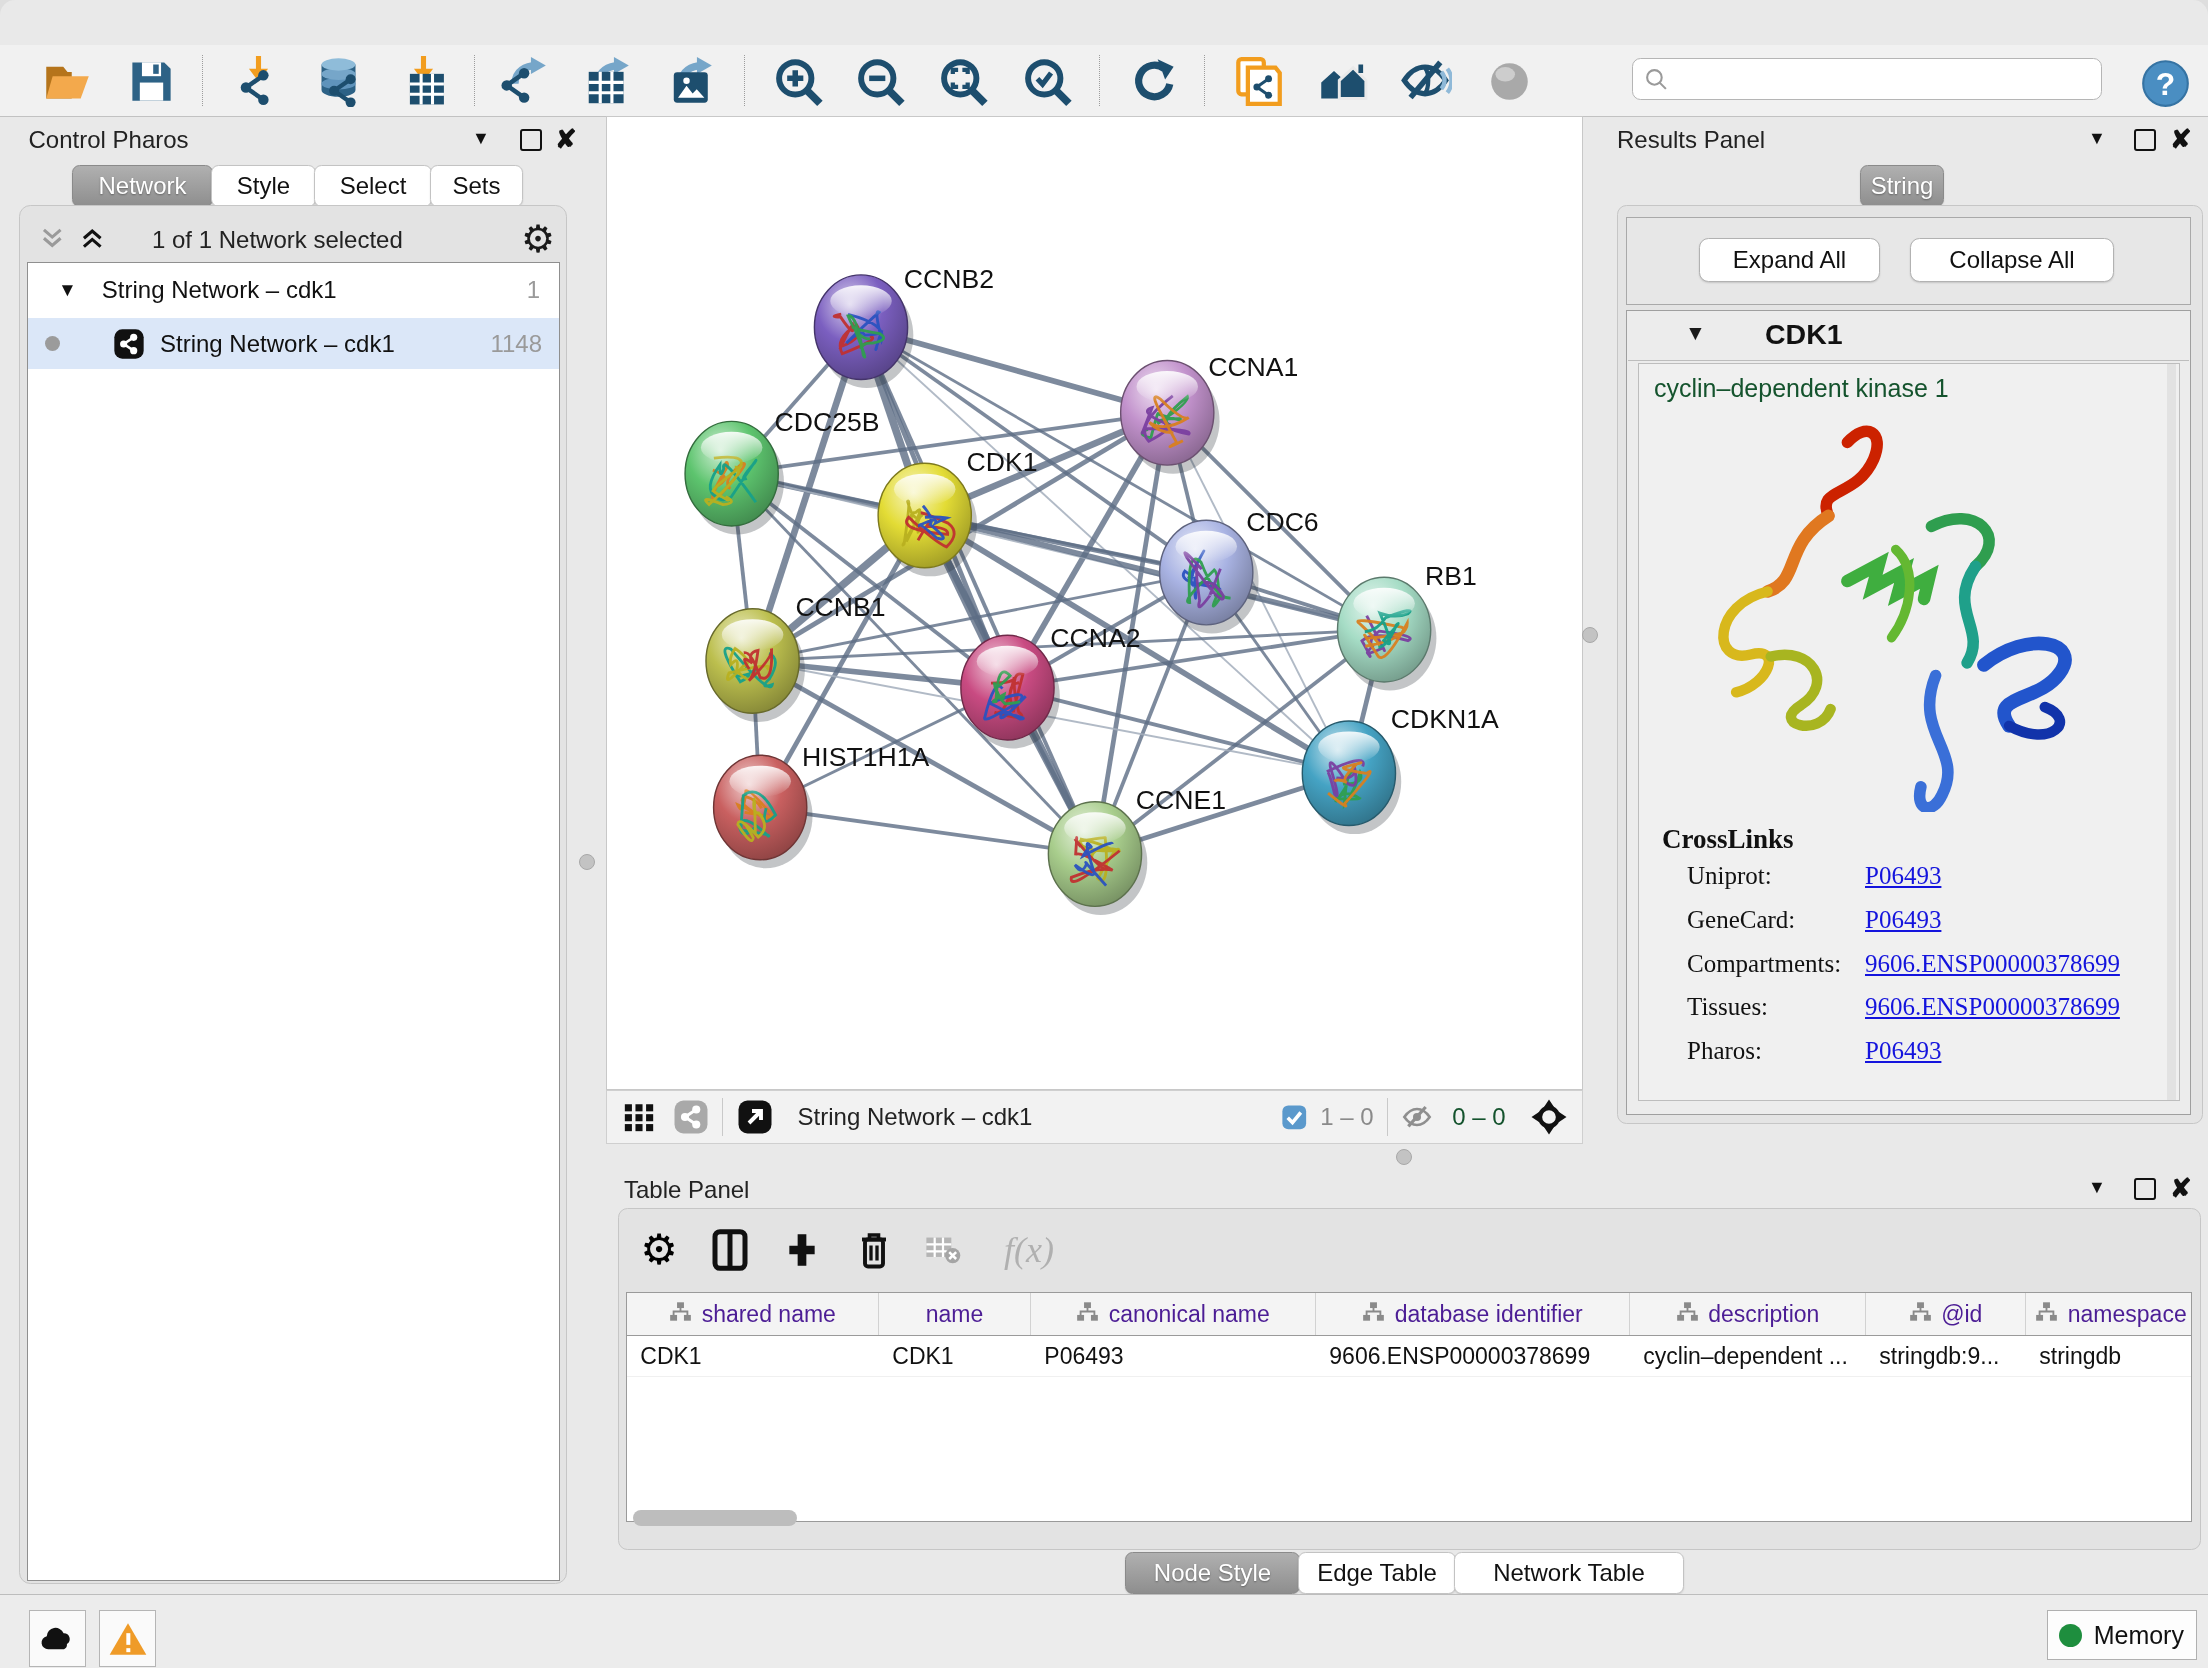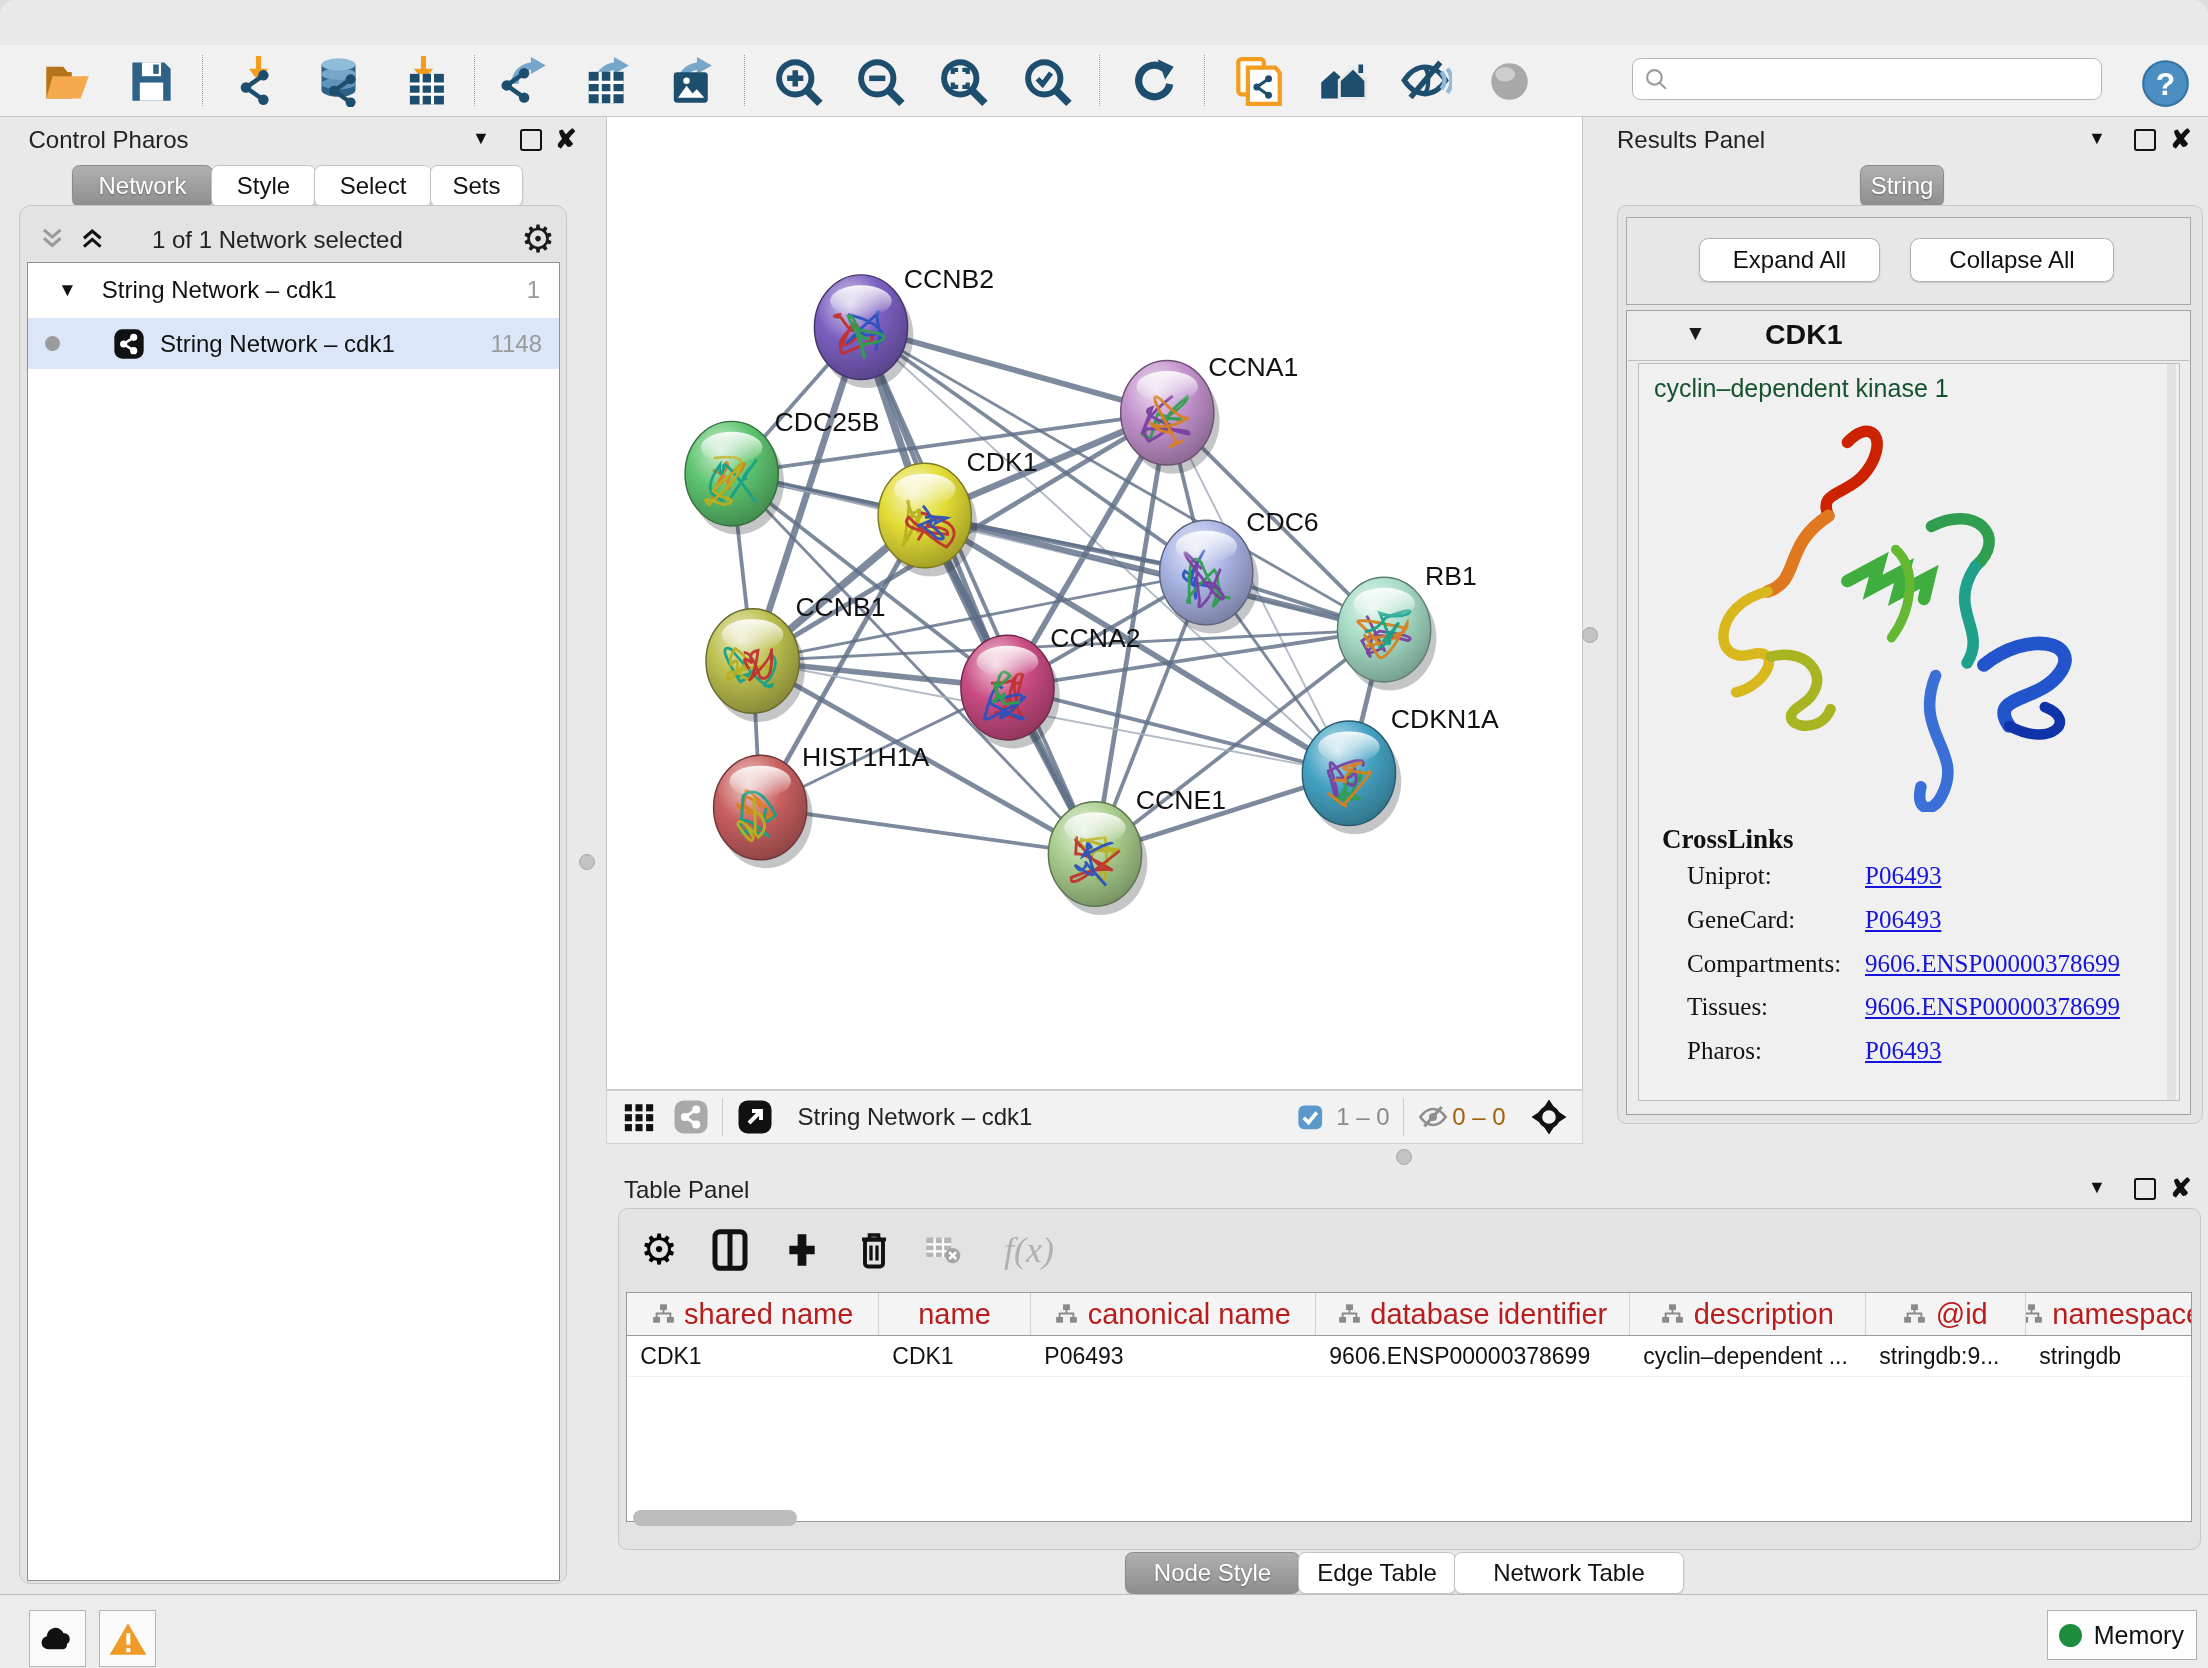--- a/index.html
+++ b/index.html
@@ -42,21 +42,21 @@
   .rp-mainbox{position:absolute;left:1626px;top:310px;width:565px;height:805px;background:#ececec;border:1.9px solid #9f9f9f;box-sizing:border-box;}
   .rp-content{position:absolute;left:1638px;top:363px;width:542px;height:738px;background:#f0f0f0;border:1px solid #bdbdbd;box-sizing:border-box;}
   .xl-row{position:absolute;left:0;width:100%;height:42px;font-family:"Liberation Serif",serif;font-size:25px;color:#111;}
   .xl-label{position:absolute;left:48px;}
   .xl-value{position:absolute;left:226px;color:#1414dd;text-decoration:underline;cursor:pointer;}
   
   .tp-inner{position:absolute;left:618px;top:1208px;width:1581px;height:340px;background:#e3e3e3;border:1px solid #c6c6c6;border-radius:9.5px;}
   .tp-toolicon{position:absolute;top:1225px;width:48px;height:49px;display:flex;align-items:center;justify-content:center;}
   .table{position:absolute;left:626px;top:1292px;width:1566px;height:230px;background:#fff;border:1.4px solid #9a9a9a;box-sizing:border-box;overflow:hidden;}
   .thead{display:flex;height:42px;background:#f4f4f4;border-bottom:1.9px solid #9a9a9a;}
-  .th{display:flex;align-items:center;justify-content:center;gap:9.5px;border-right:1.4px solid #d2d2d2;font-size:29px;color:#b91c1c;overflow:hidden;white-space:nowrap;box-sizing:border-box;flex:none;}
+  .th{display:flex;align-items:center;justify-content:center;gap:9.5px;border-right:1.4px solid #d2d2d2;font-size:23px;color:#4c1d95;overflow:hidden;white-space:nowrap;box-sizing:border-box;flex:none;}
   .trow{display:flex;height:40px;border-bottom:1px solid #f0f0f0;}
   .td{padding-left:13.3px;display:flex;align-items:center;font-size:23px;color:#111;overflow:hidden;white-space:nowrap;box-sizing:border-box;flex:none;}
   .hscroll-thumb{position:absolute;left:633px;top:1510px;width:164px;height:16px;background:#bdbdbd;border-radius:8.6px;}
   
   .statusbar{position:absolute;left:0;right:0;top:1594px;height:74px;background:#ececec;border-top:1.4px solid #bdbdbd;padding-left:22px;}
   .sb-btn{position:absolute;top:15px;width:55px;height:55px;background:#fafafa;border:1.4px solid #b5b5b5;display:flex;align-items:center;justify-content:center;}
   .memory-btn{position:absolute;right:11.4px;top:15px;width:148px;height:48px;background:#fdfdfd;border:1.4px solid #b0b0b0;display:flex;align-items:center;justify-content:center;gap:11.4px;font-size:25px;color:#111;}
   .memdot{width:23px;height:23px;border-radius:50%;background:#1e8e3e;}
 </style>
 </head>
@@ -606,21 +606,21 @@
         </svg>
       <span style="margin-left:11.4px;font-size:24px;color:#8a8a8a">1 – 0</span>
     </span>
     <span class="ssep"></span>
     <span style="display:inline-flex;align-items:center">
       <svg width="32" height="32" viewBox="0 0 24 24">
           <path d="M2.5 12c3-4.3 6.4-6 9.5-6s6.5 1.7 9.5 6c-3 4.3-6.4 6-9.5 6s-6.5-1.7-9.5-6z" fill="none" stroke="#8f8f8f" stroke-width="2"></path>
           <circle cx="12" cy="12" r="3" fill="#8f8f8f"></circle>
           <path d="M5.5 19L18.5 4.5" stroke="#8f8f8f" stroke-width="2.4"></path>
         </svg>
-      <span style="margin-left:3px;font-size:24px;color:#a16207">0 – 0</span>
+      <span style="margin-left:19px;font-size:24px;color:#14532d">0 – 0</span>
     </span>
     <span style="margin-left:23px;margin-right:13.3px;display:inline-flex">
       <svg width="40" height="40" viewBox="0 0 24 24">
           <circle cx="12" cy="12" r="5.4" fill="none" stroke="#111" stroke-width="2.6"></circle>
           <path d="M12 1.5L9 6h6zM12 22.5L9 18h6zM1.5 12L6 9v6zM22.5 12L18 9v6z" fill="#111"></path>
         </svg>
     </span>
   </div>
 
   <div class="splitdot" style="left:579px;top:854px"></div>

